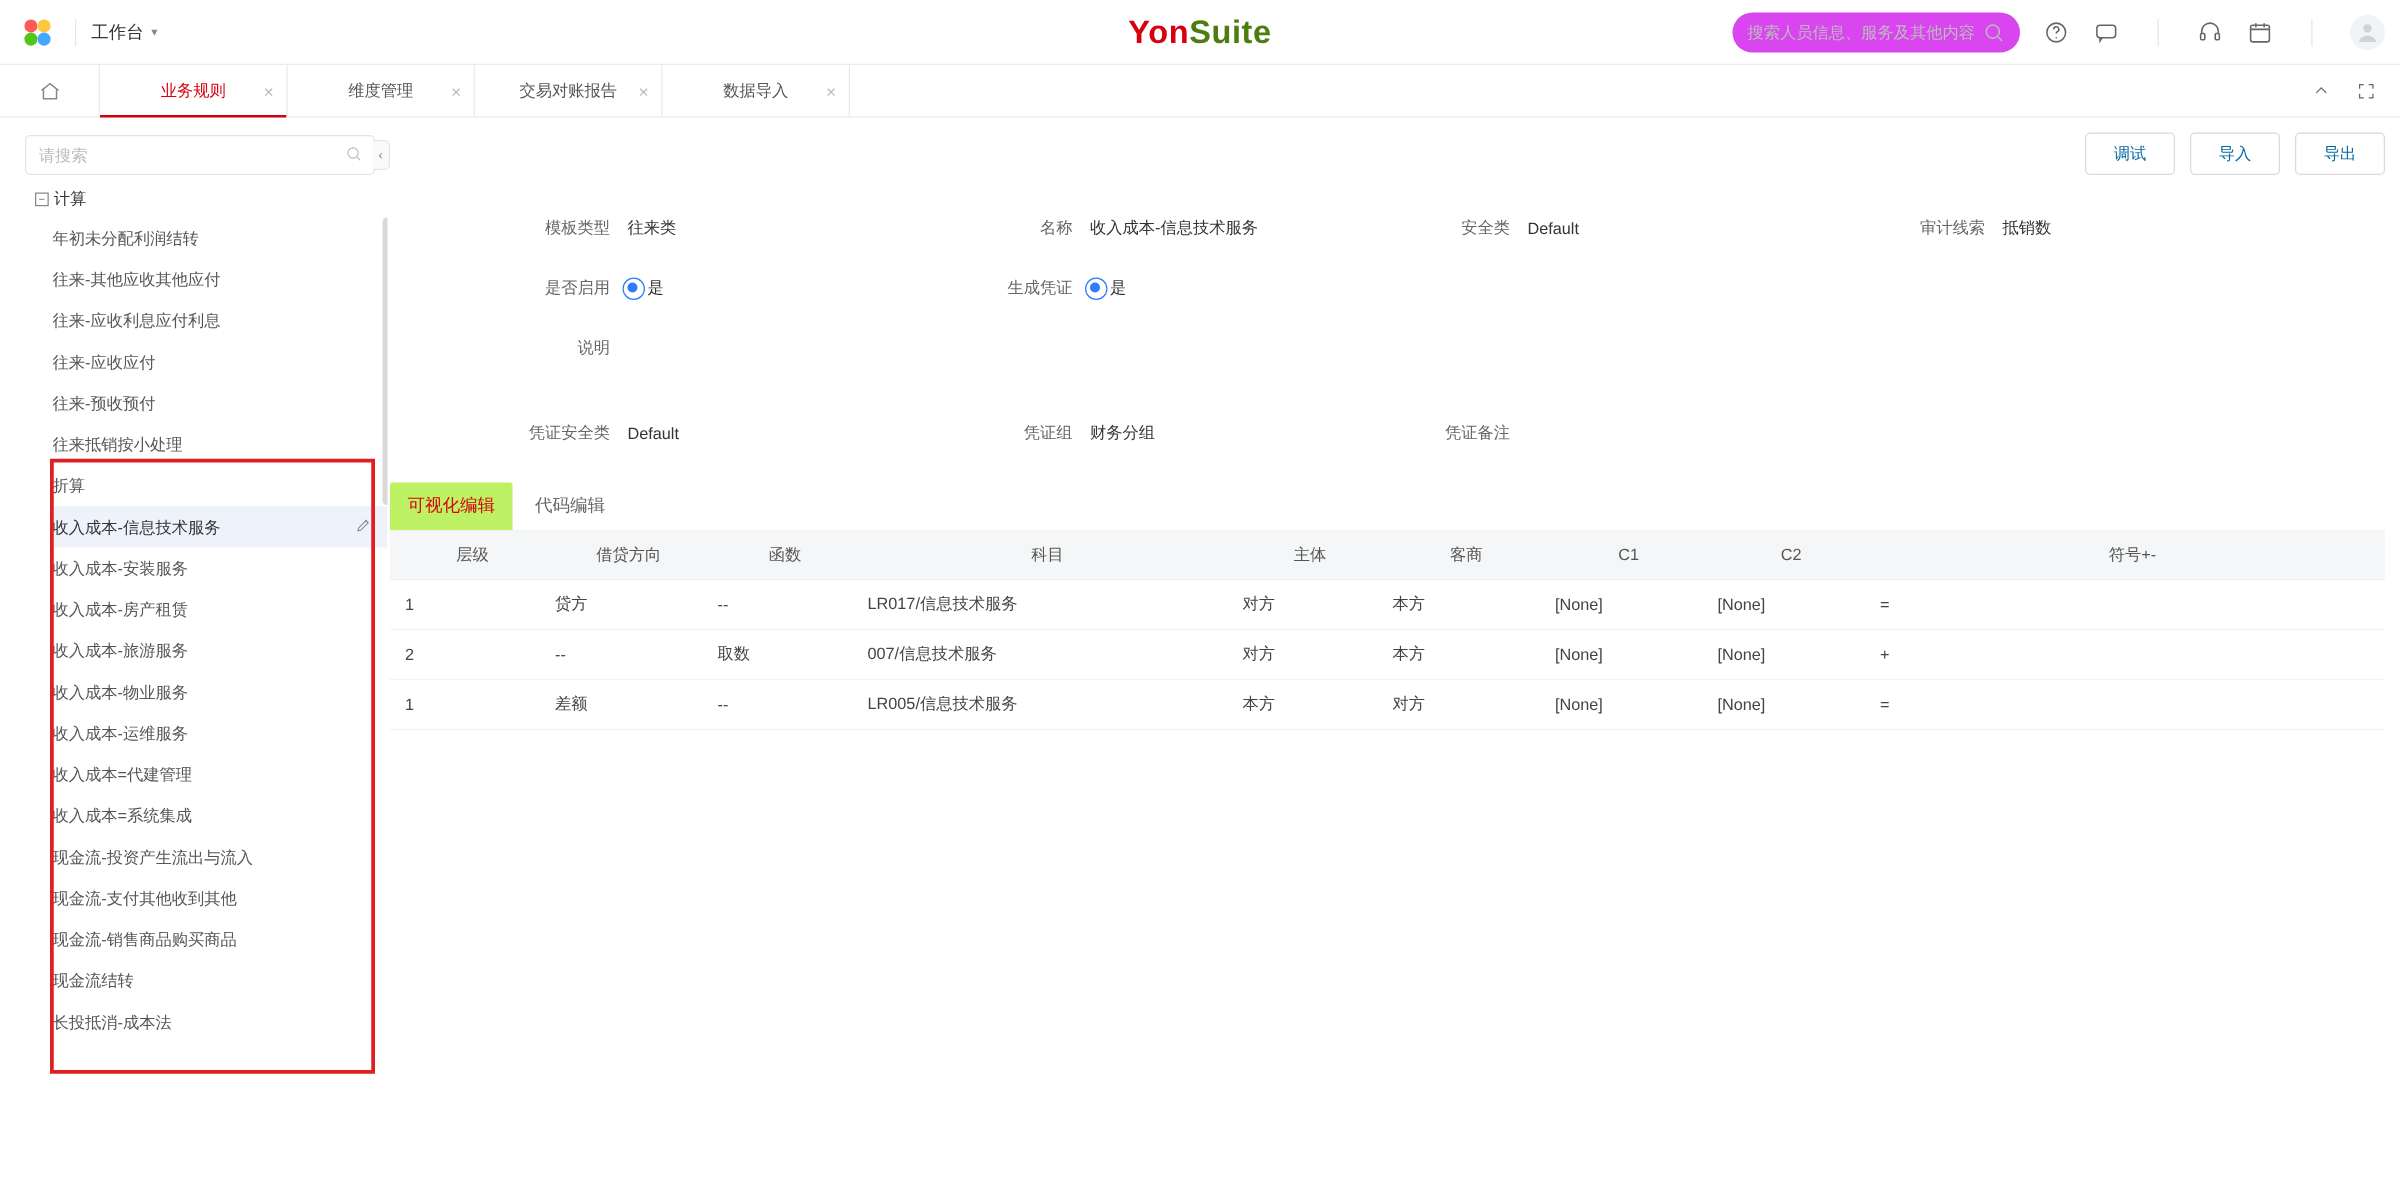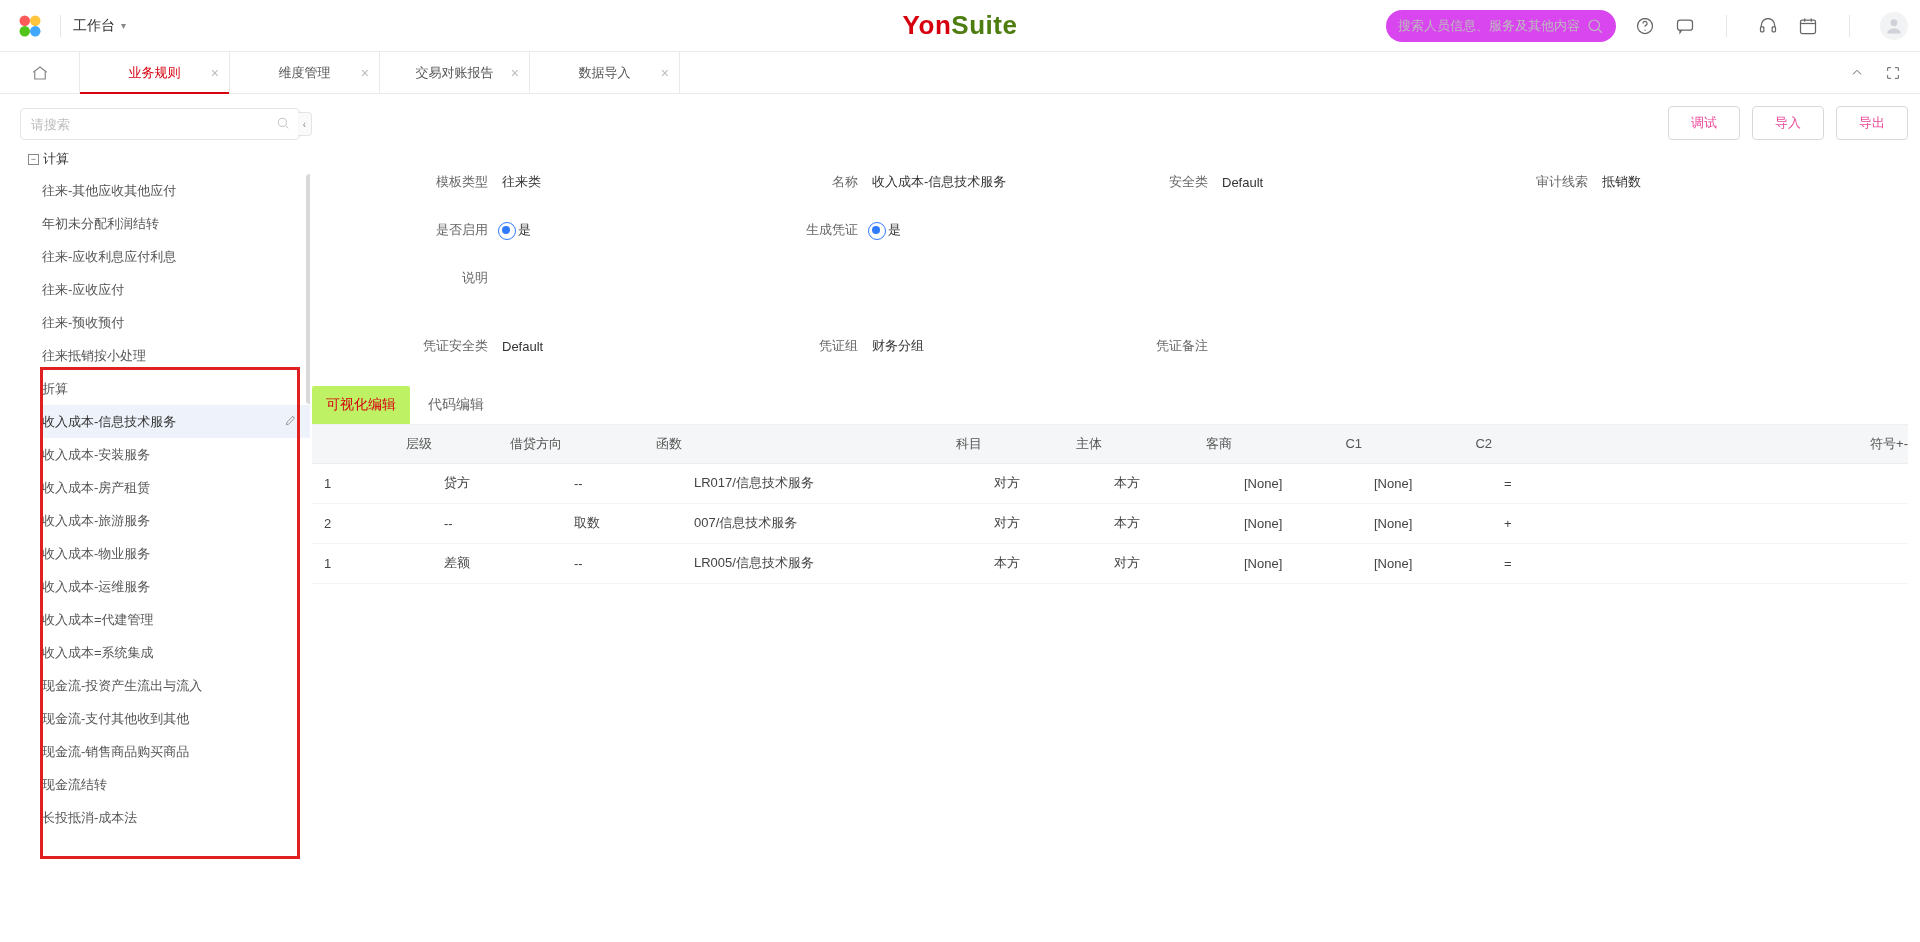--- a/index.html
+++ b/index.html
@@ -57,21 +57,21 @@
   .tree-list li.selected .edit-icn { display:block; }
   .edit-icn { display:none; margin-left:auto; }
   .edit-icn svg { width:14px; height:14px; stroke:#888; fill:none; stroke-width:1.5;}
   .red-box { position:absolute; border:3px solid #e02020; pointer-events:none; left:30px; top:263px; width:260px; height:492px; }
   .vscroll-track { position:absolute; right:-3px; top:0; width:7px; height:100%; }
   .vscroll-thumb { position:absolute; right:0; top:0; width:7px; height:230px; background:#d9d9d9; border-radius:4px; }
 
   
   .main-panel { flex:1; display:flex; flex-direction:column; padding-right:6px; }
   .action-row { display:flex; justify-content:flex-end; gap:12px; padding:2px 0 10px 0; }
-  .btn { height:34px; padding:0 22px; border:1px solid #d9d9d9; border-radius:4px; background:#fff; color:#ec4899; font-size:13px; cursor:pointer; display:flex; align-items:center; }
+  .btn { height:34px; padding:0 22px; border:1px solid #d9d9d9; border-radius:4px; background:#fff; color:#0369a1; font-size:13px; cursor:pointer; display:flex; align-items:center; }
 
   .form-zone { padding: 8px 20px 4px 100px;}
   .form-row { display:flex; align-items:center; height:48px; }
   .form-field { display:flex; align-items:center; }
   .form-label { color:#666; font-size:13px; text-align:right; padding-right:14px; }
   .form-value { color:#333; font-size:13px; }
   .radio-dot { width:8px; height:8px; border-radius:50%; background:#2f7bff; display:inline-block; margin-right:8px; position:relative; }
   .radio-dot::before { content:""; position:absolute; left:-4px; top:-4px; width:16px; height:16px; border:1px solid #2f7bff; border-radius:50%; }
 
   
@@ -84,21 +84,21 @@
   .c-l4 { width: 110px; }
   .c-v4 { width: 150px; }
 
   
   .sub-tabs { display:flex; gap:4px; margin-top:12px; border-bottom:1px solid #f0f0f0;}
   .sub-tab { padding:10px 14px; font-size:14px; color:#666; cursor:pointer; }
   .sub-tab.active { color:#d7000f; background:#bef264; border-radius:2px 2px 0 0;font-family:Liberation Serif, serif; }
 
   
   .tbl { width:100%; border-collapse:collapse; table-layout:fixed; }
-  .tbl th { background:#f5f6f7; text-align:right; font-weight:400; color:#555; font-size:13px; height:38px; padding-left:12px; border-bottom:1px solid #eee;}
+  .tbl th { background:#f5f6f7; text-align:center; font-weight:400; color:#555; font-size:13px; height:38px; padding-left:12px; border-bottom:1px solid #eee;}
   .tbl td { height:40px; color:#444; font-size:13px; padding-left:12px; border-bottom:1px solid #f3f3f3; }
 
   .mag-svg { stroke:#bbb; fill:none; stroke-width:1.6; }
 </style>
 </head>
 <body>
 
 <div class="top-bar">
   <div class="logo-box">
     <svg class="logo-svg" viewBox="0 0 32 32">
@@ -218,22 +218,22 @@
 
     <div class="tree-root">
       <div class="tree-toggle">
         <span class="sq">−</span>
         <span>计算</span>
       </div>
     </div>
 
     <div class="tree-list-wrap">
       <ul class="tree-list" id="tree-list">
+          <li>年初未分配利润结转</li>
           <li>往来-其他应收其他应付</li>
-          <li>年初未分配利润结转</li>
           <li>往来-应收利息应付利息</li>
           <li>往来-应收应付</li>
           <li>往来-预收预付</li>
           <li>往来抵销按小处理</li>
           <li>折算</li>
           <li class="selected">
             <span>收入成本-信息技术服务</span>
             <span class="edit-icn"><svg viewBox="0 0 24 24">
                 <path d="M4 20l4-1 10-10-3-3L5 16z"></path>
                 <path d="M14 5l3 3"></path>

